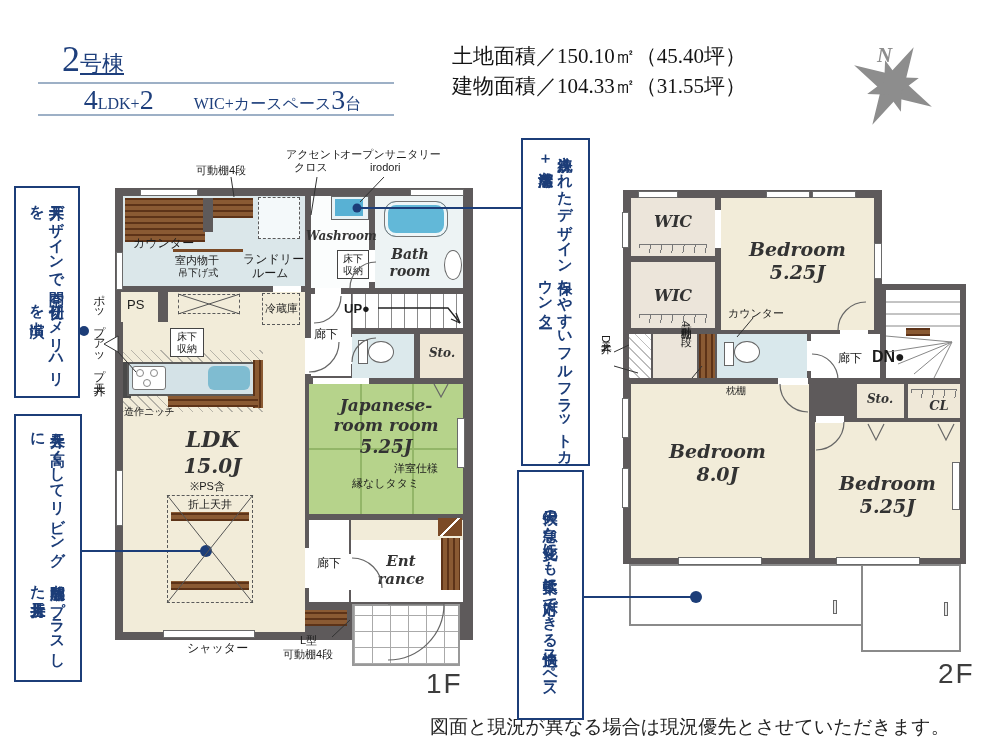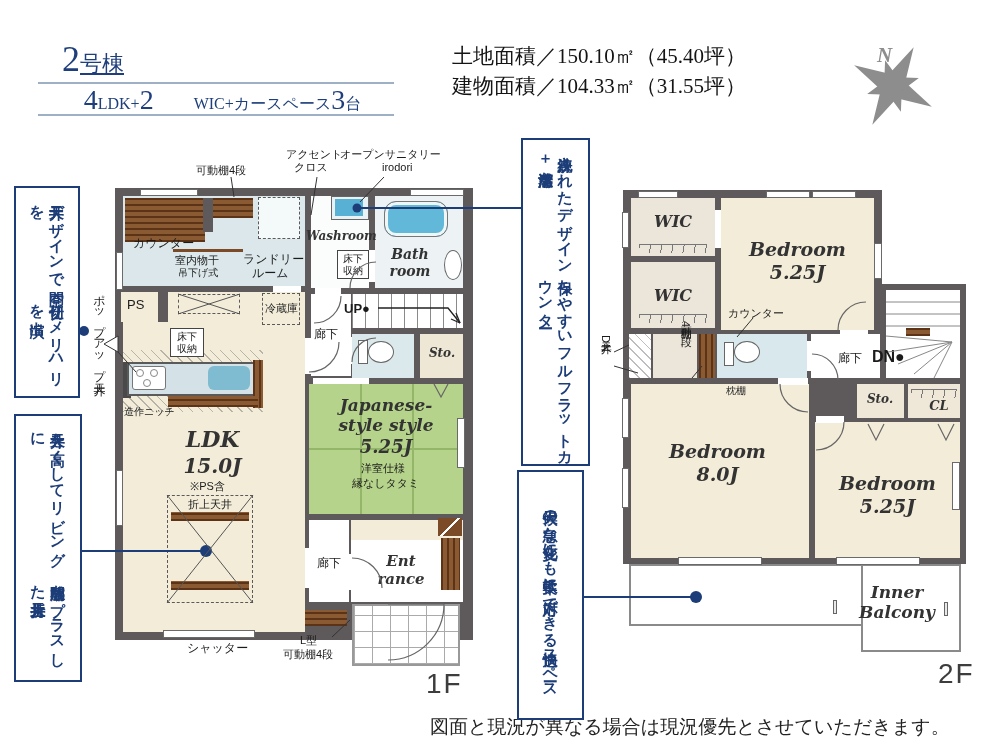--- a/index.html
+++ b/index.html
@@ -142,43 +142,43 @@
   <div class="room-en" style="left:160px;top:454px;width:105px;font-size:20px;">15.0J</div>
   <div class="lbl" style="left:190px;top:480px;font-size:11px;">※PS含</div>
 
   <div class="dashedbox" style="left:167px;top:495px;width:86px;height:108px;"></div>
   <div class="lbl" style="left:188px;top:498px;z-index:8;">折上天井</div>
   <div class="floor wood-h" style="left:171px;top:512px;width:78px;height:9px;z-index:5;"></div>
   <div class="floor wood-h" style="left:171px;top:581px;width:78px;height:9px;z-index:5;"></div>
 
   <div class="room-en" style="left:320px;top:395px;width:132px;font-size:17px;">
     <span>Japanese-</span><br>
-    <span>style style</span><br>
+    <span>room room</span><br>
     <span style="font-size:18px;">5.25J</span>
   </div>
-  <div class="lbl" style="left:361px;top:462px;text-align:center;">洋室仕様</div>
+  <div class="lbl" style="left:361px;top:462px;text-align:center;padding-left:33px;">洋室仕様</div>
   <div class="lbl" style="left:352px;top:477px;text-align:center;">縁なしタタミ</div>
 
   <div class="lbl" style="left:317px;top:556px;font-size:12px;">廊下</div>
   <div class="room-en" style="left:370px;top:552px;width:62px;font-size:15px;">
     <span>Ent</span><br>
     <span>rance</span>
   </div>
   <div class="abs" style="left:438px;top:518px;width:24px;height:18px;background:linear-gradient(135deg,#7b4a26 47%,#fff 47%,#fff 53%,#7b4a26 53%);z-index:5;"></div>
   <div class="floor wood-v" style="left:441px;top:538px;width:19px;height:52px;z-index:5;"></div>
   <div class="floor wood-h" style="left:305px;top:610px;width:42px;height:16px;z-index:5;"></div>
   <div class="lbl" style="left:300px;top:634px;font-size:11px;">L型</div>
   <div class="lbl" style="left:283px;top:648px;font-size:11px;">可動棚4段</div>
   <div class="lbl" style="left:187px;top:641px;font-size:12px;">シャッター</div>
 
   <div class="lbl" style="left:196px;top:164px;">可動棚4段</div>
   <div class="lbl" style="left:286px;top:148px;">アクセント</div>
   <div class="lbl" style="left:294px;top:161px;">クロス</div>
   <div class="lbl" style="left:340px;top:148px;">オープンサニタリー</div>
-  <div class="lbl" style="left:382px;top:161px;">irodori</div>
+  <div class="lbl" style="left:370px;top:161px;">irodori</div>
   <div class="lbl lbl-v" style="left:92px;top:286px;height:110px;font-size:12px;">ポップアップ天井</div>
 
   <div class="opening" style="left:273px;top:286px;width:28px;height:6px;"></div>
   <div class="opening" style="left:315px;top:288px;width:26px;height:6px;"></div>
   <div class="opening" style="left:369px;top:250px;width:6px;height:32px;"></div>
   <div class="opening" style="left:305px;top:338px;width:6px;height:36px;"></div>
   <div class="opening" style="left:346px;top:337px;width:6px;height:27px;"></div>
   <div class="opening" style="left:305px;top:548px;width:6px;height:40px;"></div>
   <div class="opening" style="left:349px;top:554px;width:4px;height:36px;"></div>
   <div class="opening" style="left:313px;top:378px;width:56px;height:6px;"></div>
@@ -192,24 +192,20 @@
 
   <div class="floorlbl" style="left:426px;top:668px;">1F</div>
 
   <div class="wall" style="left:623px;top:190px;width:259px;height:374px;"></div>
   <div class="wall" style="left:880px;top:284px;width:86px;height:280px;"></div>
 
   <div class="floor" style="left:629px;top:564px;width:236px;height:62px;background:#fff;border:2px solid #8a8a8a;"></div>
   <div class="floor" style="left:861px;top:564px;width:100px;height:88px;background:#fff;border:2px solid #8a8a8a;"></div>
   <div class="abs" style="left:833px;top:600px;width:4px;height:14px;background:#e8e8e8;border:1px solid #666;z-index:6;"></div>
   <div class="abs" style="left:944px;top:602px;width:4px;height:14px;background:#e8e8e8;border:1px solid #666;z-index:6;"></div>
-  <div class="room-en" style="left:855px;top:582px;width:84px;font-size:17px;z-index:7;">
-    <span>Inner</span><br>
-    <span>Balcony</span>
-  </div>
 
   <div class="floor" style="left:631px;top:198px;width:84px;height:58px;background:#ece5da;"></div>
   <div class="floor" style="left:631px;top:262px;width:84px;height:66px;background:#ece5da;"></div>
   <div class="floor" style="left:721px;top:198px;width:153px;height:132px;background:#f2ecd9;"></div>
   <div class="floor hatch" style="left:629px;top:334px;width:22px;height:44px;background-color:#fff;"></div>
   <div class="floor" style="left:653px;top:334px;width:44px;height:44px;background:#ece5da;"></div>
   <div class="floor wood-v" style="left:699px;top:334px;width:16px;height:44px;z-index:5;"></div>
   <div class="floor" style="left:717px;top:334px;width:90px;height:44px;background:#d9e8ec;"></div>
   <div class="floor" style="left:811px;top:334px;width:69px;height:44px;background:#fff;"></div>
   <div class="floor" style="left:886px;top:290px;width:74px;height:88px;background:#fff;"></div>

